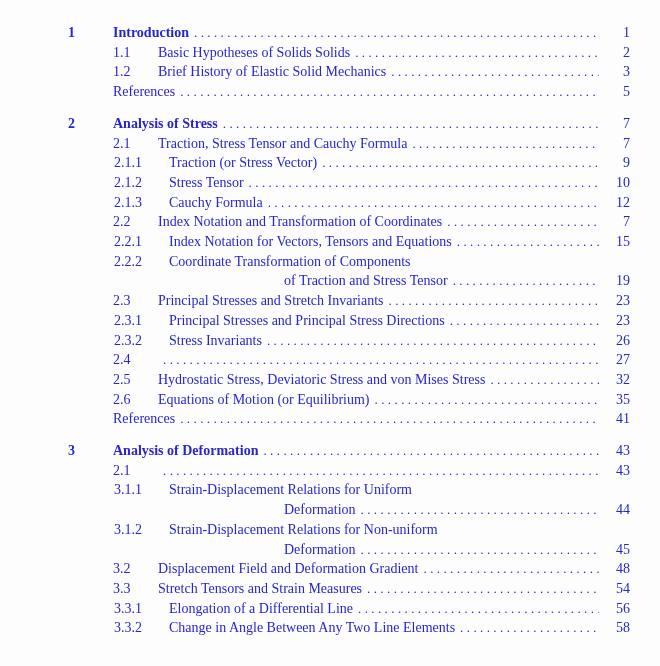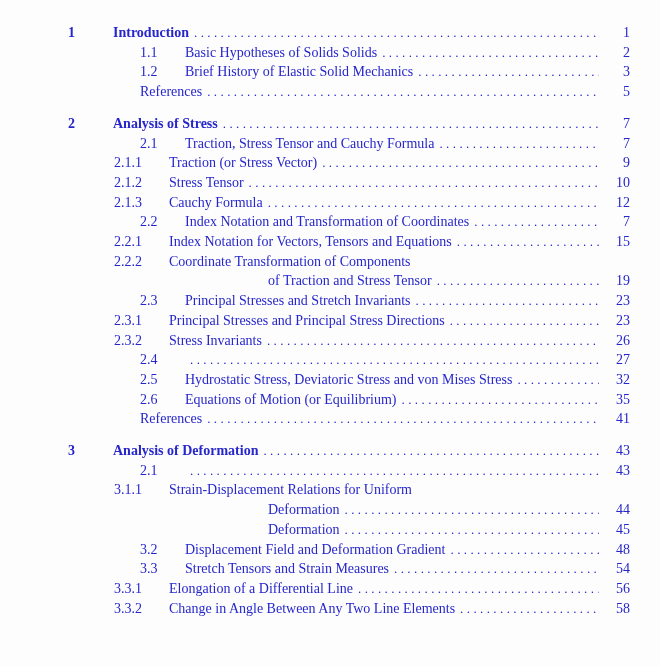--- a/index.html
+++ b/index.html
@@ -33,25 +33,25 @@
     line-height: 19.7px;
     font-size: 14px;
     white-space: nowrap;
   }
   .row .num {
     flex: 0 0 auto;
     display: inline-block;
   }
   .lvl0 { padding-left: 68px; }
   .lvl0 .num { width: 45px; }
-  .lvl1 { padding-left: 113px; margin-left: 27px; }
+  .lvl1 { padding-left: 113px; }
   .lvl1 .num { width: 45px; }
   .lvl2 { padding-left: 114px; }
   .lvl2 .num { width: 55px; }
-  .row.cont.lvl2 { padding-left: 213px; }
+  .row.cont.lvl2 { padding-left: 213px; margin-left: 16px; }
   .row.bold .num,
   .row.bold .title {
     font-weight: bold;
   }
   .title {
     flex: 0 0 auto;
   }
   .dots {
     flex: 1 1 auto;
     overflow: hidden;
@@ -205,20 +205,24 @@
         <div class="row lvl2">
           <span class="num">3.1.1</span>
           <span class="title">Strain-Displacement Relations for Uniform</span>
         </div>
         <div class="row lvl2 cont">
           <span class="num"></span>
           <span class="title">Deformation</span>
           <span class="dots">........................................................................................................................</span>
           <span class="pagenum">44</span>
         </div>
+        <div class="row lvl2">
+          <span class="num">3.1.2</span>
+          <span class="title">Strain-Displacement Relations for Non-uniform</span>
+        </div>
         <div class="row lvl2 cont">
           <span class="num"></span>
           <span class="title">Deformation</span>
           <span class="dots">........................................................................................................................</span>
           <span class="pagenum">45</span>
         </div>
         <div class="row lvl1">
           <span class="num">3.2</span>
           <span class="title">Displacement Field and Deformation Gradient</span>
           <span class="dots">........................................................................................................................</span>

